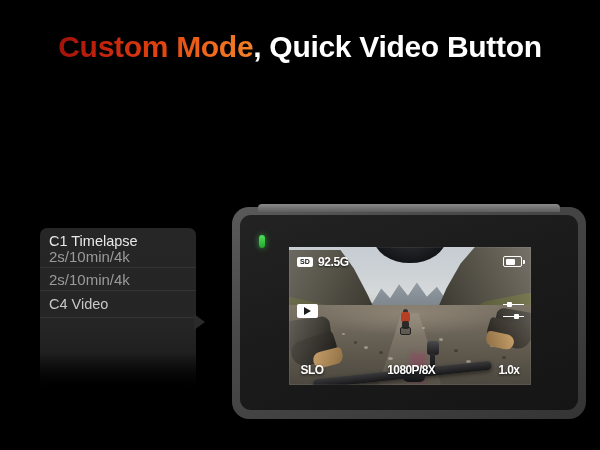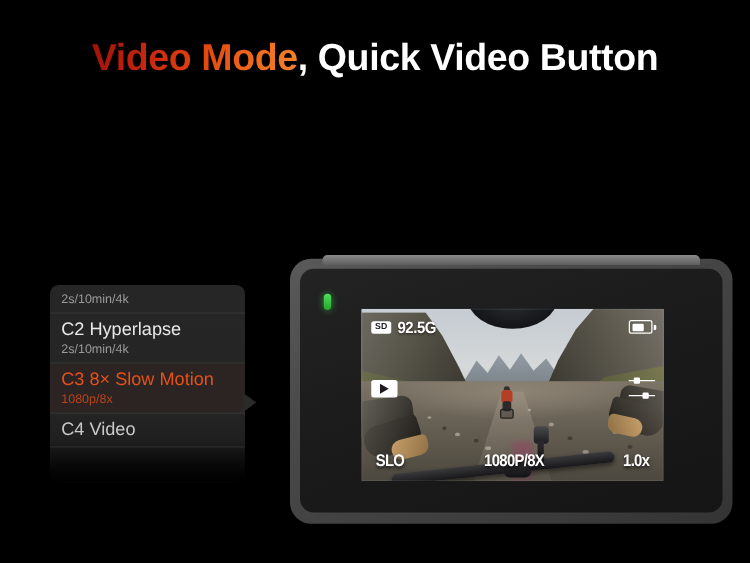--- a/index.html
+++ b/index.html
@@ -56,21 +56,21 @@
     position: relative;
     padding: 5px 0 4px 9px;
     border-bottom: 1px solid #343434;
   }
   .menu-row:last-child { border-bottom: none; }
   .menu-row .title {
     font-size: 14.5px; color: #e8e8e8; line-height: 17px;
     white-space: nowrap;
   }
   .menu-row .sub {
-    font-size: 10px; color: #9a9a9a; line-height: 13px;
+    font-size: 15px; color: #9a9a9a; line-height: 13px;
     white-space: nowrap;
   }
   .menu-row.active { background: #2c2323; }
   .menu-row.active .title { color: #e4521a; }
   .menu-row.active .sub { color: #b8451a; }
   .menu-row.dim .title { color: #c9c9c9; }
   .menu-row.dim .sub { color: #3a3a3a; }
 
   .menu-caret {
     position: absolute; left: 194px; top: 314px;
@@ -355,36 +355,32 @@
     position: absolute; inset: 0; border: 1px solid rgba(255,255,255,0.07);
     pointer-events: none;
   }
 </style>
 </head>
 <body>
 
 <div class="stage">
 
   <div class="headline">
-    <span class="hl-accent">Video Mode</span><span class="hl-rest">, Quick Video Button</span>
+    <span class="hl-accent">Custom Mode</span><span class="hl-rest">, Quick Video Button</span>
   </div>
 
 
   <div class="menu-wrap">
     <div class="menu-panel">
       <div class="menu-row">
+        <div class="title">C1 Timelapse</div>
         <div class="sub">2s/10min/4k</div>
       </div>
       <div class="menu-row">
-        <div class="title">C2 Hyperlapse</div>
         <div class="sub">2s/10min/4k</div>
-      </div>
-      <div class="menu-row active">
-        <div class="title">C3 8× Slow Motion</div>
-        <div class="sub">1080p/8x</div>
       </div>
       <div class="menu-row dim">
         <div class="title">C4 Video</div>
         <div class="sub"></div>
       </div>
       <div class="menu-fade"></div>
     </div>
   </div>
   <div class="menu-caret"></div>
 

